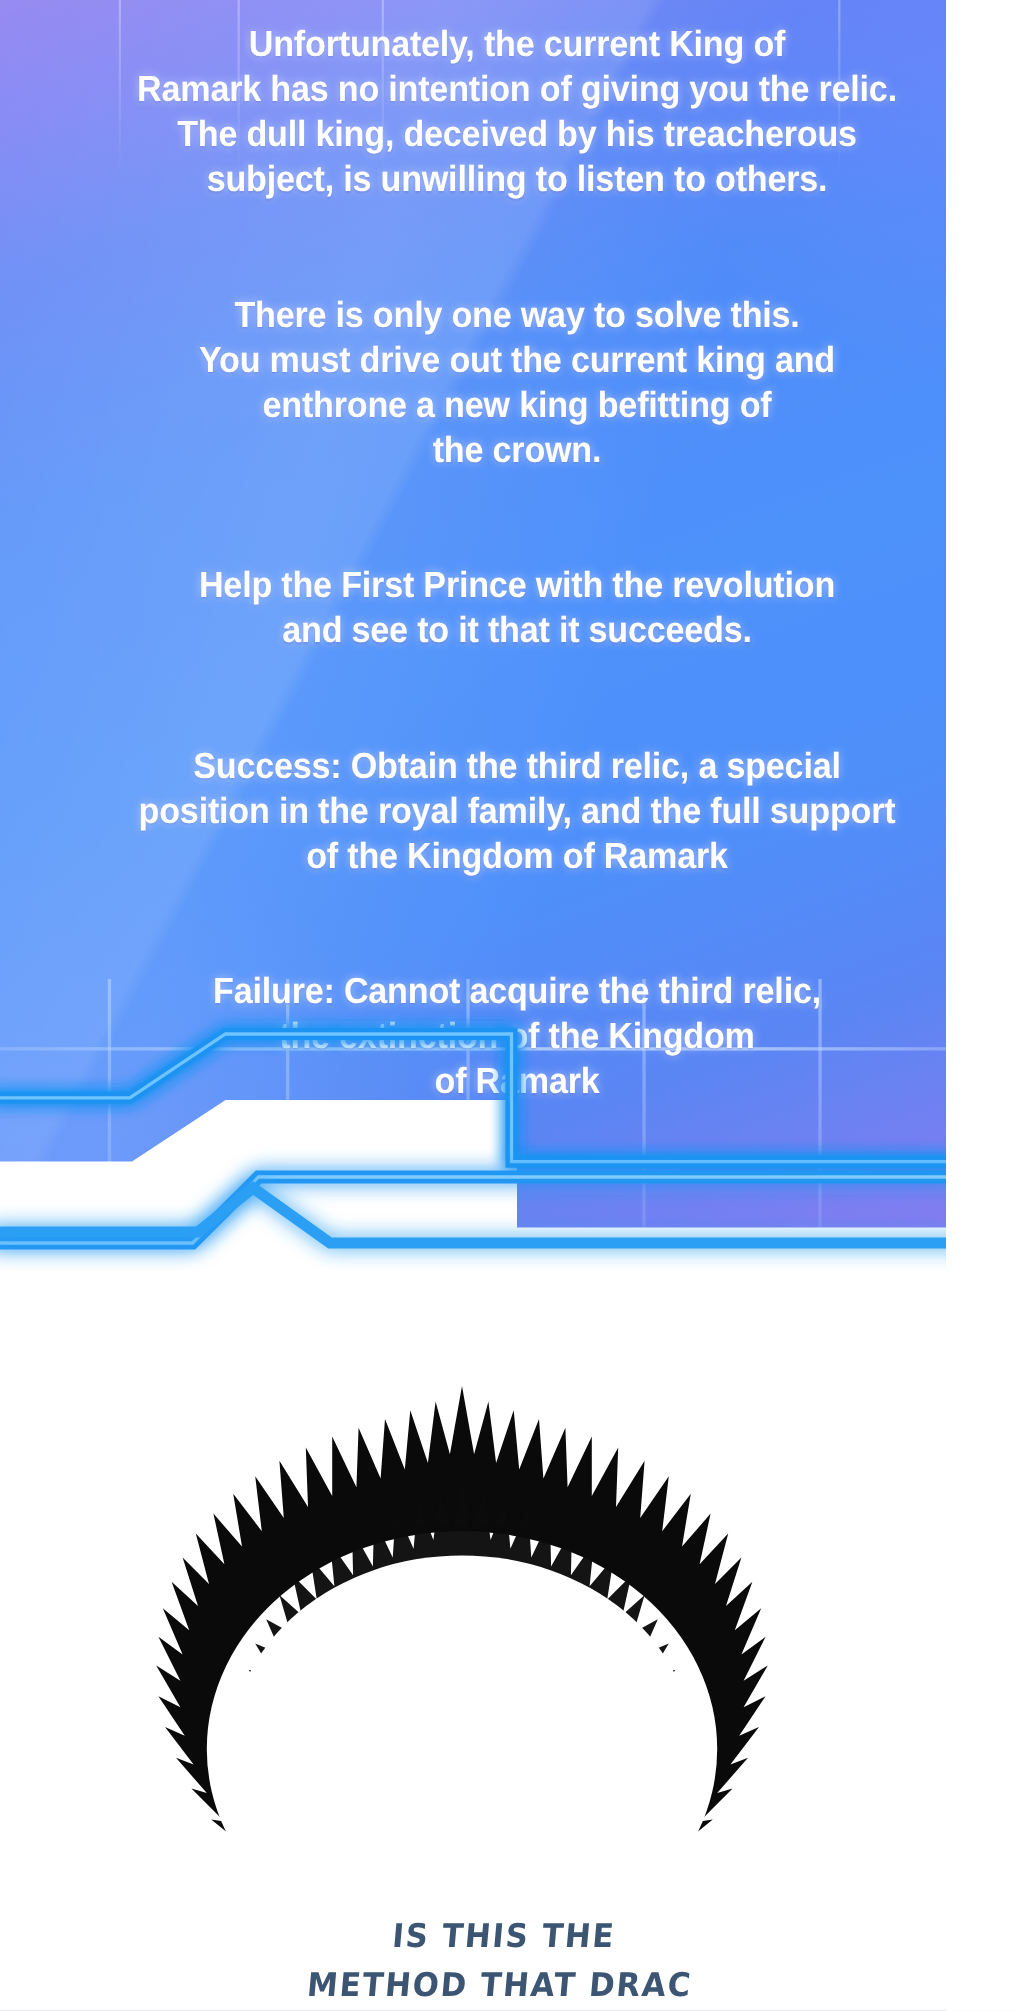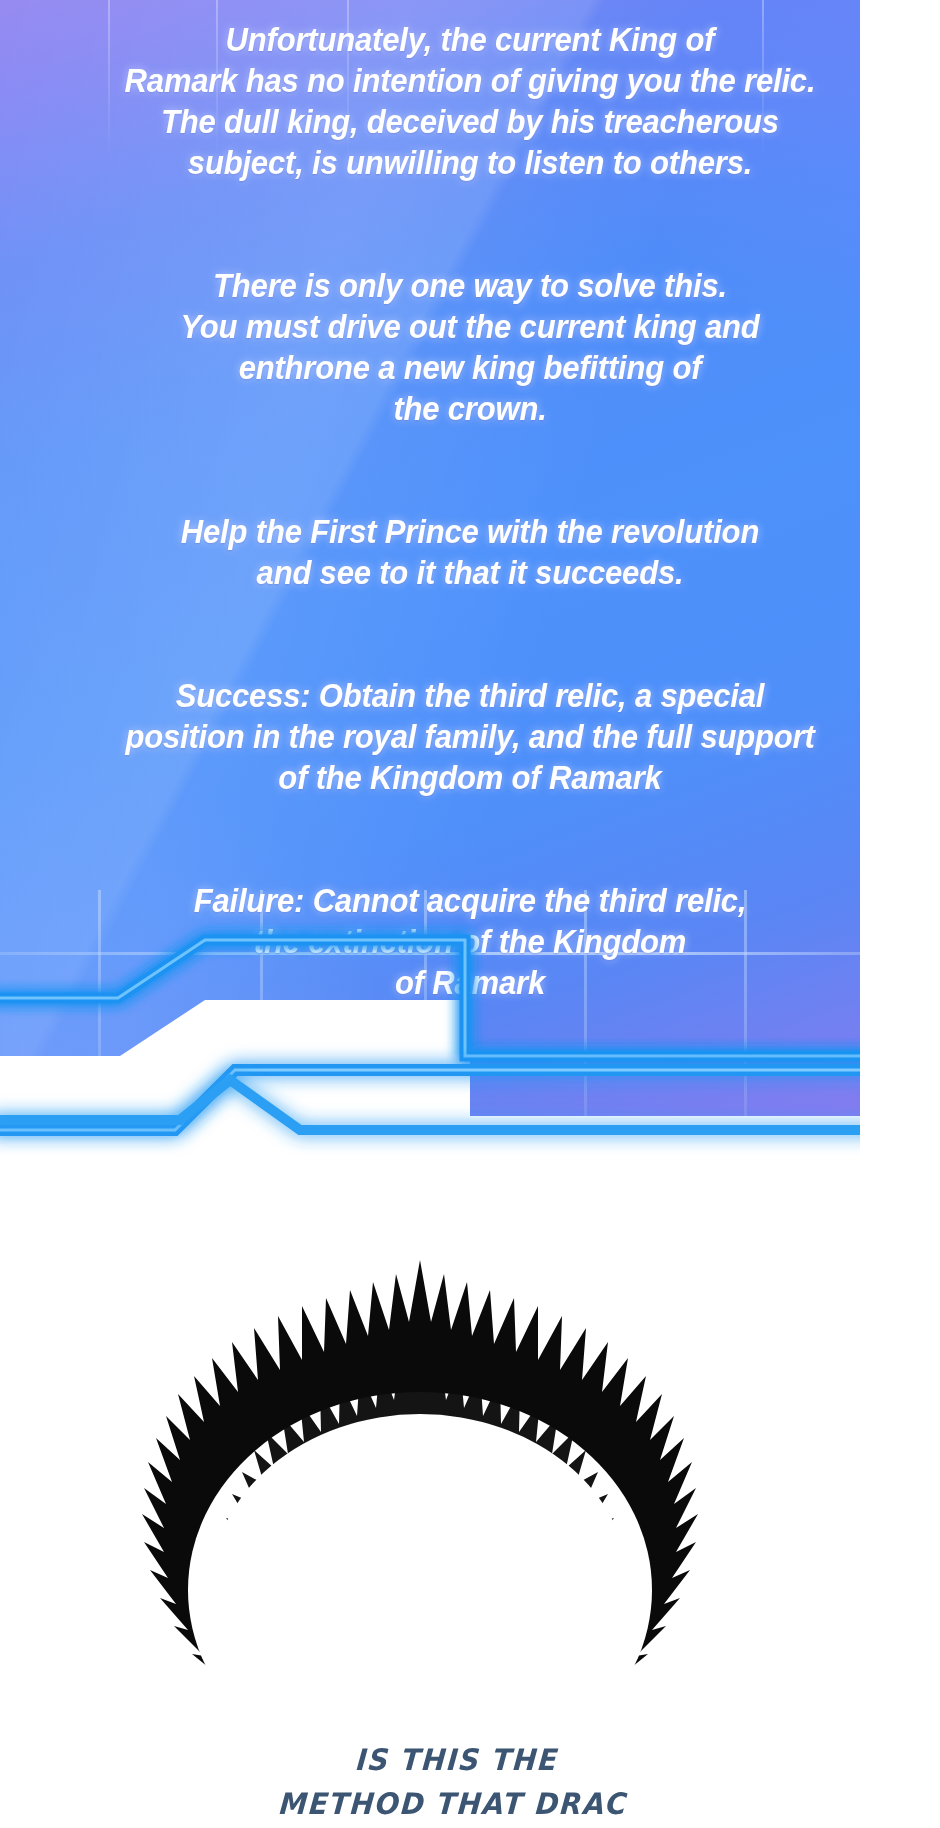--- a/index.html
+++ b/index.html
@@ -7,21 +7,20 @@
     width:940px; height:1828px;
     background:#ffffff;
     font-family:"Liberation Sans", sans-serif;
     overflow:hidden;
   }
   #page {
     position:relative;
     width:860px; height:1828px;
     background:#c4b5fd;
     overflow:hidden;
-    font-style:italic;
   }
 
   
   .quest-panel {
     position:absolute;
     left:0; top:0;
     width:940px; height:1155px;
     background:
       linear-gradient(118deg, rgba(255,255,255,0.10) 0%, rgba(255,255,255,0.10) 38%, rgba(255,255,255,0.00) 39%, rgba(255,255,255,0.00) 100%),
       linear-gradient(160deg, #8b7ef0 0%, #7d7ef3 6%, #5d84f6 18%, #4f8cf9 32%, #4d91fb 50%, #4e8ffa 66%, #5a86f4 80%, #7b7ef0 92%, #8c7aee 100%);

